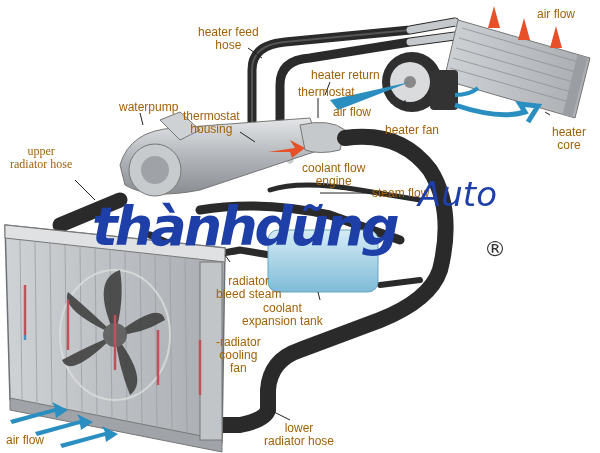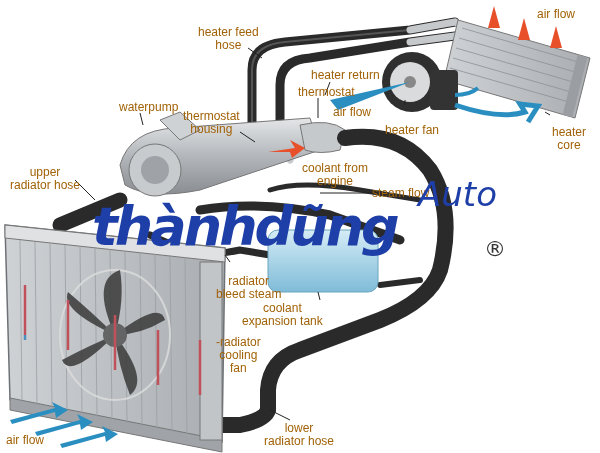--- a/index.html
+++ b/index.html
@@ -168,26 +168,26 @@
   <div class="lbl left" style="left:537px;top:8px;">air flow</div>
   <div class="lbl" style="left:552px;top:126px;">
     <div>heater</div>
     <div>core</div>
   </div>
   <div class="lbl left" style="left:83px;top:101px;margin-left:36px;">waterpump</div>
   <div class="lbl" style="left:183px;top:110px;">
     <div>thermostat</div>
     <div>housing</div>
   </div>
-  <div class="lbl" style="left:10px;top:166px;">
+  <div class="lbl" style="left:10px;top:145px;font-family:Liberation Serif, serif;">
     <div>upper</div>
     <div>radiator hose</div>
   </div>
   <div class="lbl" style="left:302px;top:162px;">
-    <div>coolant from</div>
+    <div>coolant flow</div>
     <div>engine</div>
   </div>
   <div class="lbl left" style="left:372px;top:187px;">steam flow</div>
   <div class="lbl" style="left:216px;top:275px;">
     <div>radiator</div>
     <div>bleed steam</div>
   </div>
   <div class="lbl" style="left:242px;top:302px;">
     <div>coolant</div>
     <div>expansion tank</div>

